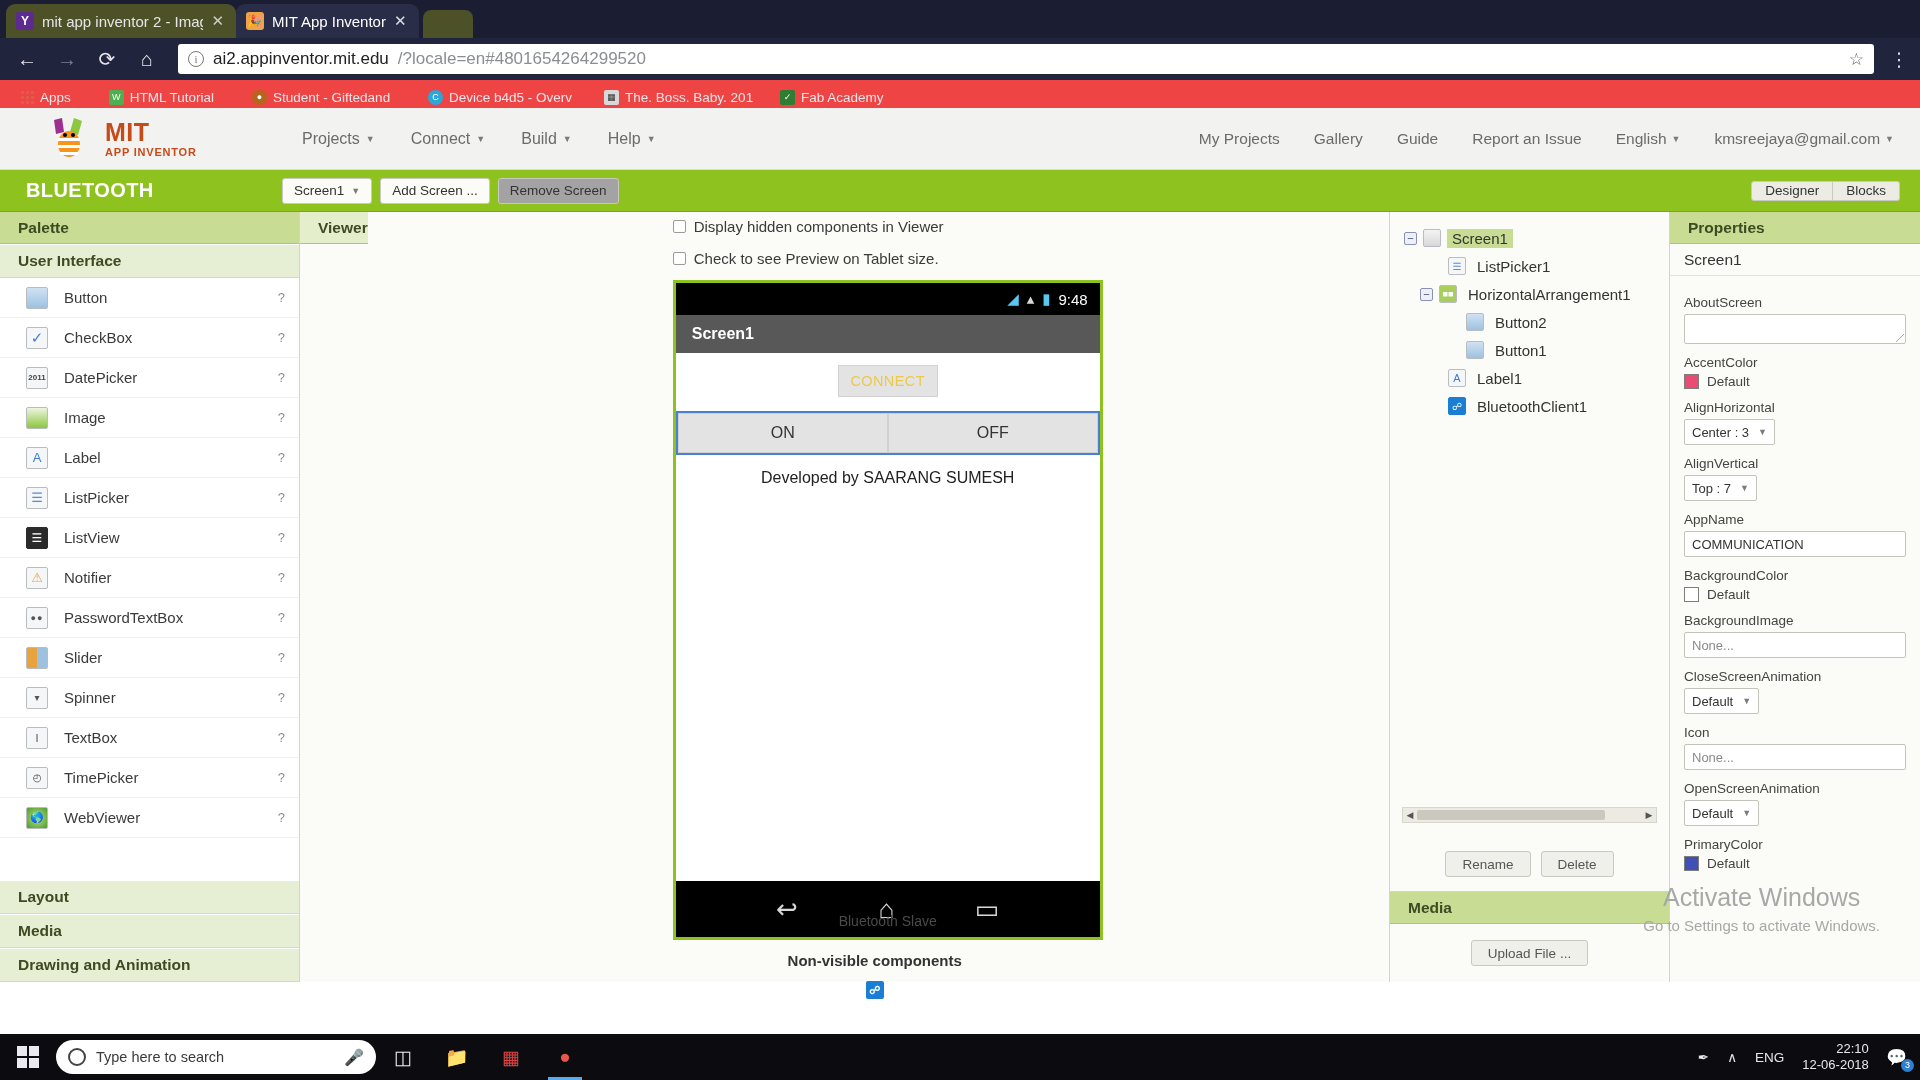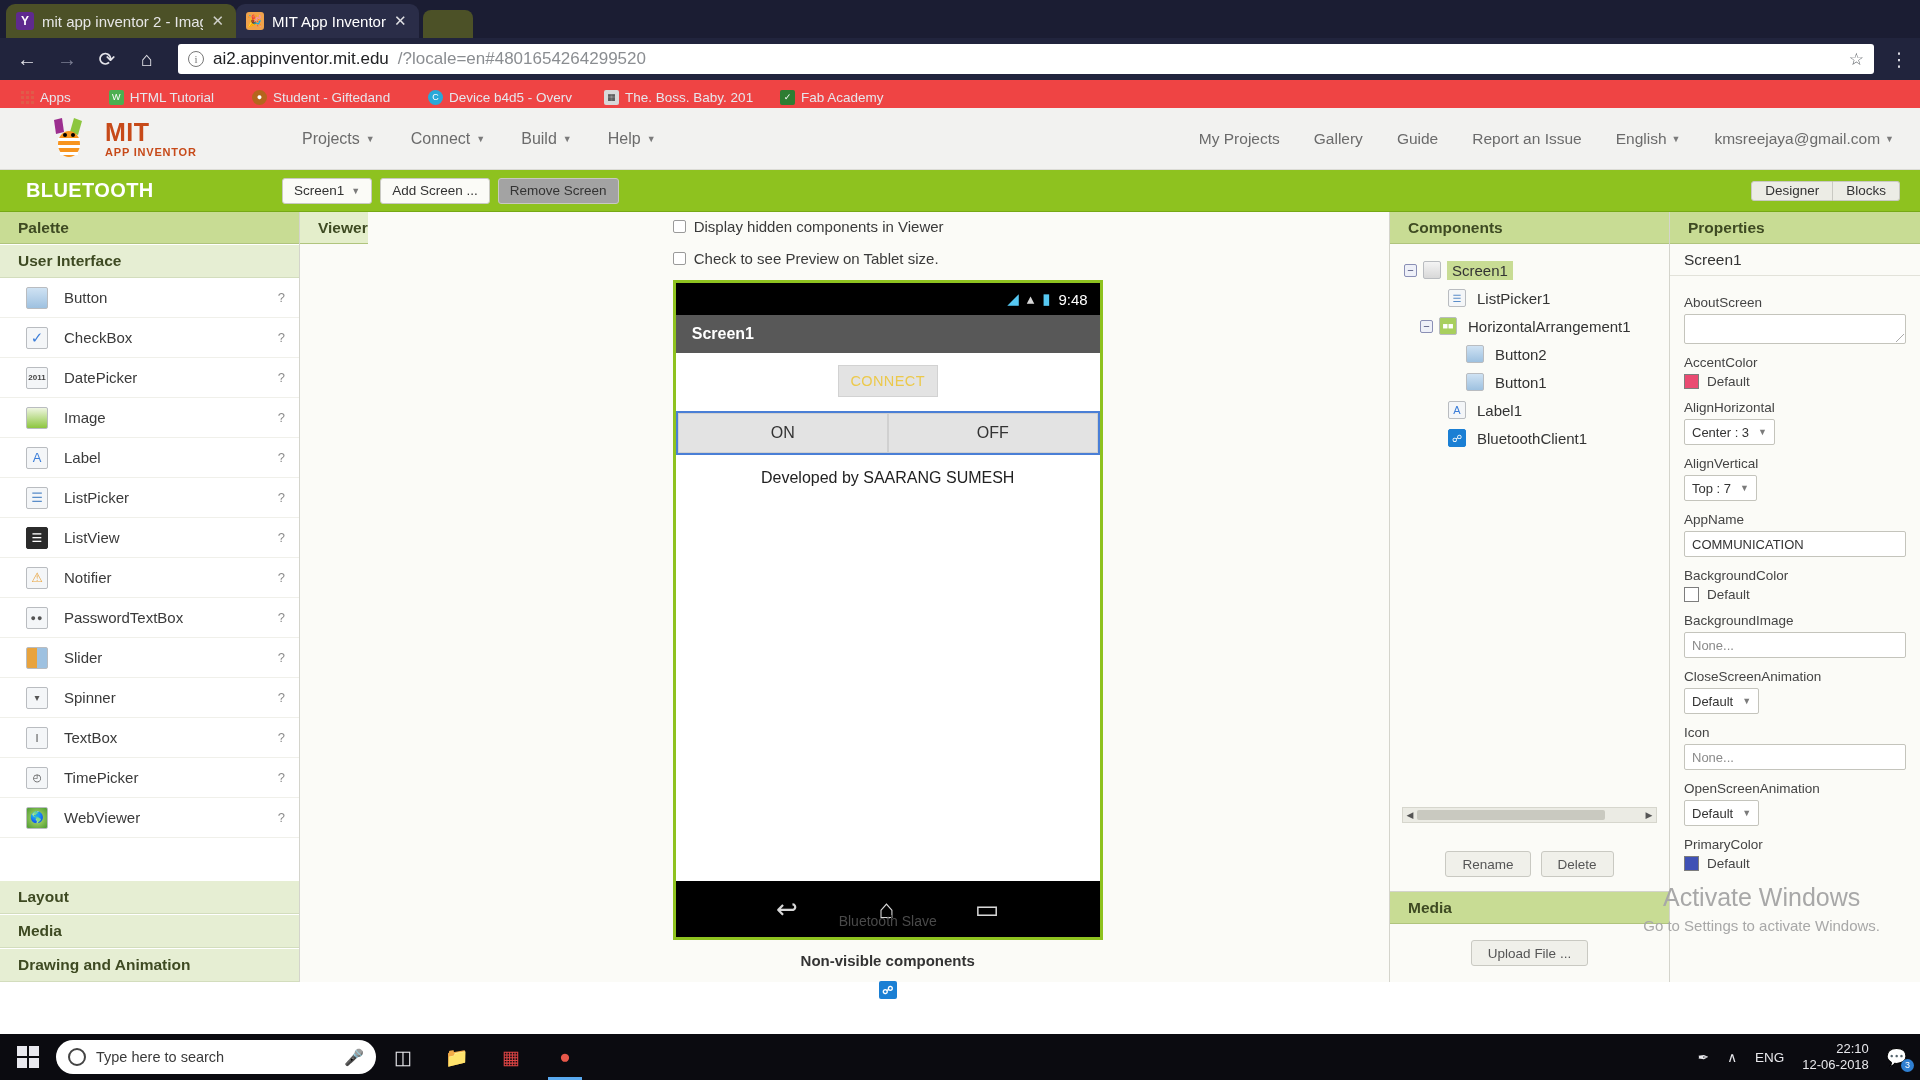--- a/index.html
+++ b/index.html
@@ -160,21 +160,21 @@
   .horiz-arr {
     margin-top:14px; display:flex; border:2px solid #4a7fd6; height:44px;
   }
   .hbtn { flex:1; background:#e3e3e3; border:1px solid #d0d0d0;
           display:flex;align-items:center;justify-content:center; font-size:16px;color:#333;}
   .dev-label { text-align:center; font-size:16px; color:#222; margin-top:14px; }
   .ph-nav { height:56px; background:#000; display:flex; align-items:center;
             justify-content:space-around; padding:0 60px; color:#d7d7d7; font-size:26px;}
   .ph-watermark { position:absolute; bottom:8px; left:0; right:0; text-align:center;
                   color:#4a4a4a; font-size:14px; }
-  .nonvis { position:absolute; left:305px; top:740px; width:430px; text-align:center;
+  .nonvis { position:absolute; left:292px; top:740px; width:430px; text-align:center;
             font-size:15px; font-weight:bold; color:#333;}
   .nonvis-ic { margin-top:12px; display:flex; justify-content:center;}
 
   
   .tree { flex:1; padding:12px 0 0 14px; overflow:hidden; }
   .tr-row { display:flex; align-items:center; height:28px; font-size:15px; color:#333; gap:6px;}
   .expander { width:13px;height:13px;border:1px solid #8a8fb5;background:#eef0f8;
               color:#4a4f78;font-size:11px;line-height:11px;text-align:center;flex:none;
               border-radius:2px;}
   .tr-ic { width:18px;height:18px;flex:none;border-radius:2px;display:flex;
@@ -508,21 +508,20 @@
             <div>Non-visible components</div>
             <div class="nonvis-ic">
               <span style="width:18px;height:18px;background:#1a7fd4;color:#fff;font-size:11px;
                            display:flex;align-items:center;justify-content:center;border-radius:2px">☍</span>
             </div>
           </div>
         </div>
       </div>
 
       <div class="col-components">
-        <div class="panel-head">Components</div>
         <div class="tree">
 
           <div class="tr-row" style="padding-left:0px">
             <span class="expander">−</span>
             <span class="tr-ic" style="background:linear-gradient(#f4f4f4,#d8d8d8)"></span>
             <span class="tr-label sel">Screen1</span>
           </div>
 
           <div class="tr-row" style="padding-left:44px">
             <span class="tr-ic" style="color:#5b8ec9;font-size:10px">☰</span>

